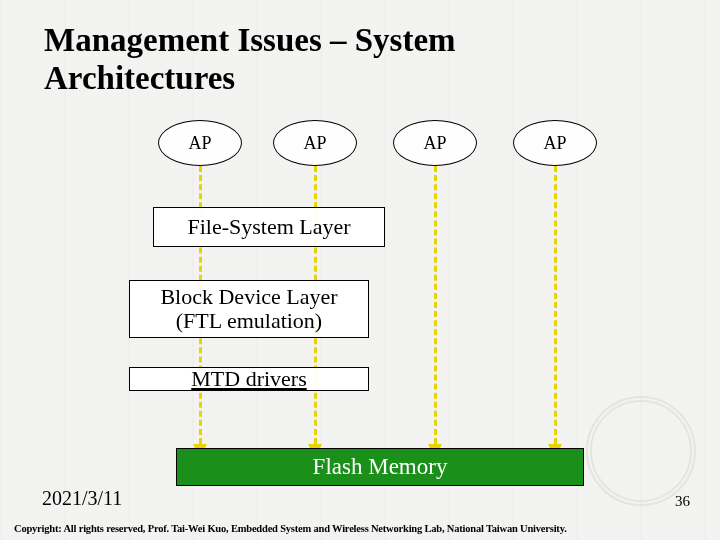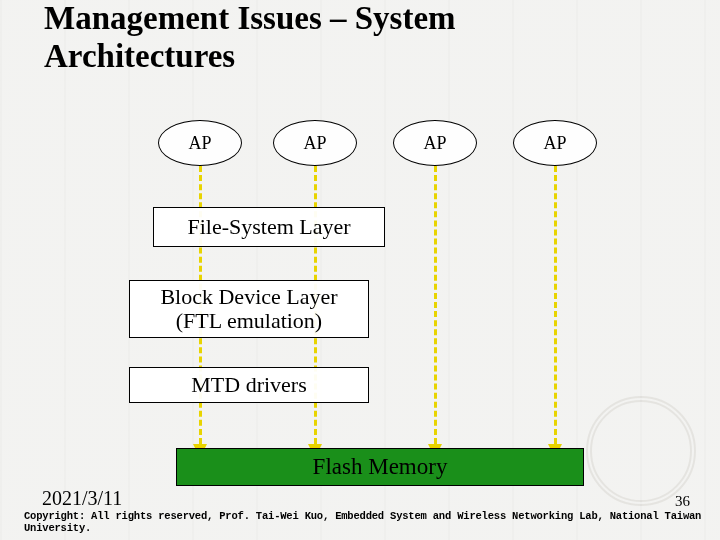--- a/index.html
+++ b/index.html
@@ -10,21 +10,21 @@
     width: 720px;
     height: 540px;
     background:
       linear-gradient(rgba(255,255,255,0.78), rgba(255,255,255,0.78)),
       repeating-linear-gradient(90deg, #b6b6ad 0 2px, #c7c7bf 2px 64px),
       linear-gradient(#d4d5cc, #babbb1);
   }
 
   .title {
     position: absolute;
-    left: 44px; top: 0; width: 560px;
+    left: 44px; top: 22px; width: 560px;
     font-size: 33px;
     font-weight: bold;
     color: #000;
     line-height: 1.15;
   }
 
   
   .diagram { position: absolute; left: 0; top: 0; width: 720px; height: 540px; }
 
   
@@ -51,41 +51,41 @@
   }
   .greenbox {
     position: absolute;
     background: #1a8f1a;
     border: 1px solid #000;
     font-size: 23px;
     color: #000;
     display: flex; align-items: center; justify-content: center;
   }
   
-  .greenbox .txt { color: #000000; background: transparent; }
+  .greenbox .txt { color: #ffffff; background: transparent; }
 
   
   .arrow {
     position: absolute;
     width: 0;
     border-left: 3px dashed #e8d400;
   }
   .arrowhead {
     position: absolute;
     width: 0; height: 0;
     border-left: 7px solid transparent;
     border-right: 7px solid transparent;
     border-top: 14px solid #e8d400;
   }
 
   
   .date { position: absolute; left: 42px; bottom: 30px; font-size: 20px; color: #000; }
   .lab  { position: absolute; left: 0; right: 0; bottom: 30px; text-align: center; font-size: 15px; color: #000; }
   .pnum { position: absolute; right: 30px; bottom: 30px; font-size: 15px; color: #000; }
-  .copy { position: absolute; left: 24px; bottom: 6px; font-size: 10.5px; color: #000; font-family: Liberation Mono, monospace; font-weight: bold; letter-spacing: -0.2px; }
+  .copy { position: absolute; left: 14px; bottom: 6px; font-size: 10.5px; color: #000; font-family: Liberation Serif, serif; font-weight: bold; letter-spacing: -0.2px; }
 
   
   .seal {
     position: absolute;
     right: 24px; bottom: 34px;
     width: 110px; height: 110px;
     border: 6px double rgba(120,110,90,0.22);
     border-radius: 50%;
     opacity: 0.5;
   }
@@ -120,21 +120,21 @@
 
     <div class="box" style="left:153px; top:207px; width:232px; height:40px;">File-System Layer</div>
 
     <div class="box" style="left:129px; top:280px; width:240px; height:58px;">
       <div>
         <span>Block Device Layer</span><br>
         <span>(FTL emulation)</span>
       </div>
     </div>
 
-    <div class="box" style="left:129px; top:367px; width:240px; height:36px;">MTD drivers</div>
+    <div class="box" style="left:129px; top:367px; width:240px; height:24px;text-decoration:underline;">MTD drivers</div>
 
     <div class="greenbox" style="left:176px; top:448px; width:408px; height:38px;">
       <span class="txt">Flash Memory</span>
     </div>
 
   </div>
 
   <div class="date">2021/3/11</div>
   <div class="pnum">36</div>
   <div class="copy">Copyright: All rights reserved, Prof. Tai-Wei Kuo, Embedded System and Wireless Networking Lab, National Taiwan University.</div>

